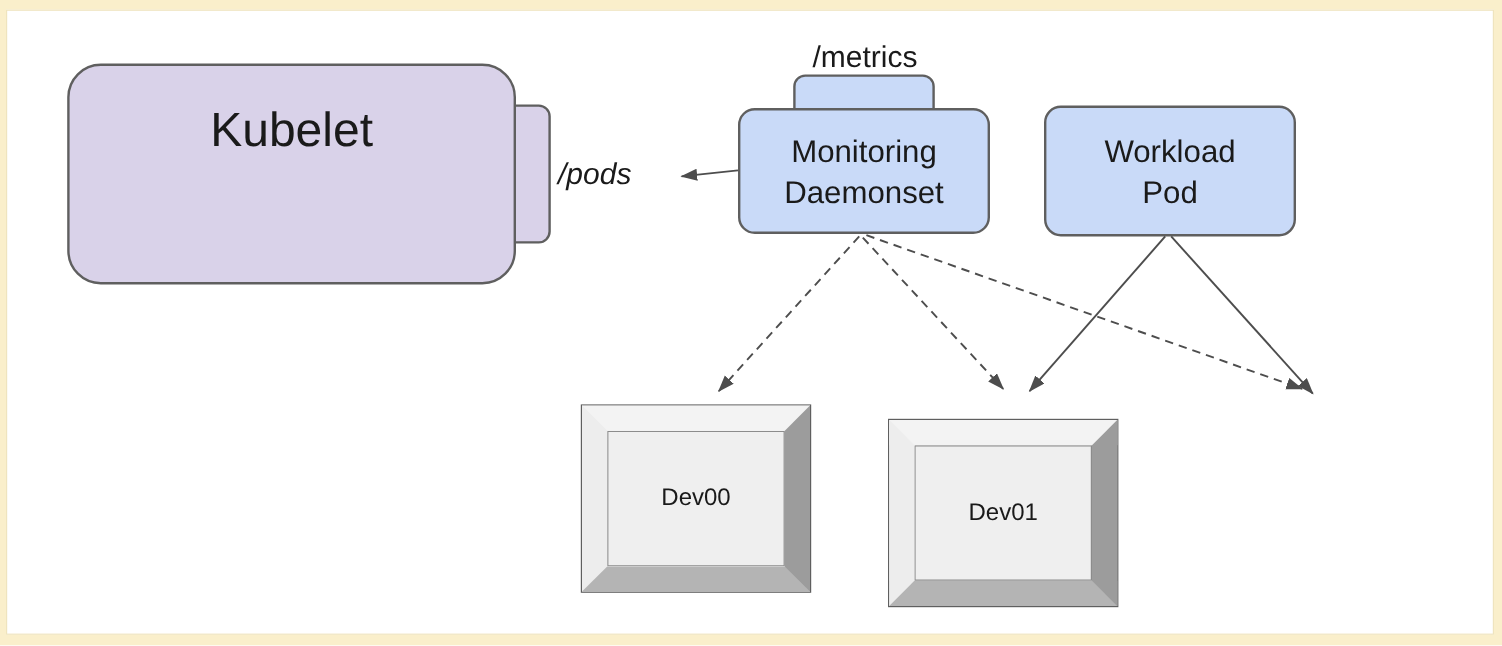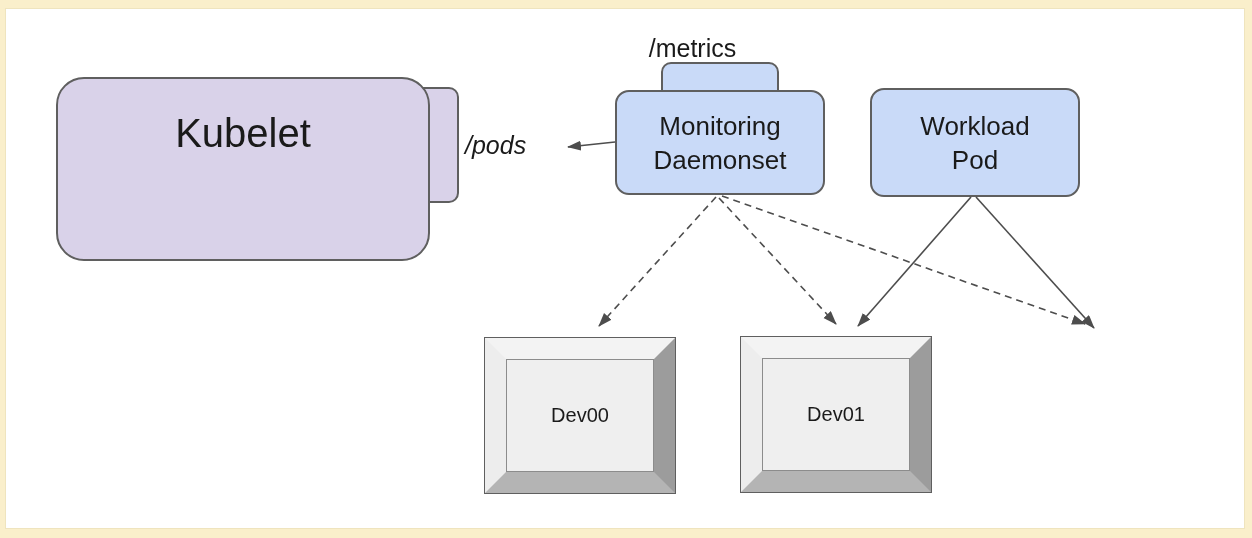--- a/index.html
+++ b/index.html
@@ -31,21 +31,20 @@
     text-align:center;
   }
   .kubelet-main {
     left:56px; top:53px; width:374px; height:184px;
     border-radius:28px;
     background:#D9D2E9;
     z-index:2;
     justify-content:flex-start;
     padding-top:32px;
     font-size:40px;
-    margin-top:24px;
   }
   .kubelet-tab {
     left:398px; top:87px; width:61px; height:116px;
     border-radius:10px;
     background:#D9D2E9;
     z-index:1;
   }
   .monitoring-tab {
     left:661px; top:62px; width:118px; height:44px;
     border-radius:10px;
@@ -67,37 +66,37 @@
     font-size:26px; line-height:34px;
   }
 
   
   .float-label {
     position:absolute;
     font-size:25px;
     white-space:nowrap;
     z-index:2;
   }
-  .label-metrics { left:620px; top:34px; width:145px; text-align:center; }
+  .label-metrics { left:677px; top:34px; width:145px; text-align:left; }
   .label-pods   { left:465px; top:131px;font-style:italic; }
 
   
   .device {
     position:absolute;
     width:190px; height:155px;
     border:21px solid;
     border-color:#F3F3F3 #9C9C9C #B4B4B4 #EDEDED;
     background:#EFEFEF;
     box-shadow: 0 0 0 1px #5F5F5F, inset 0 0 0 1px #8C8C8C;
     display:flex; align-items:center; justify-content:center;
     font-size:20px;
     z-index:2;
   }
   .dev00 { left:485px; top:338px; }
-  .dev01 { left:741px; top:337px; }
+  .dev01 { left:741px; top:350px; }
   .dev02 { left:1002px; top:337px; }
 
   .arrows {
     position:absolute; left:0; top:0;
     width:1252px; height:538px;
     z-index:3;
     pointer-events:none;
   }
 </style>
 </head>

